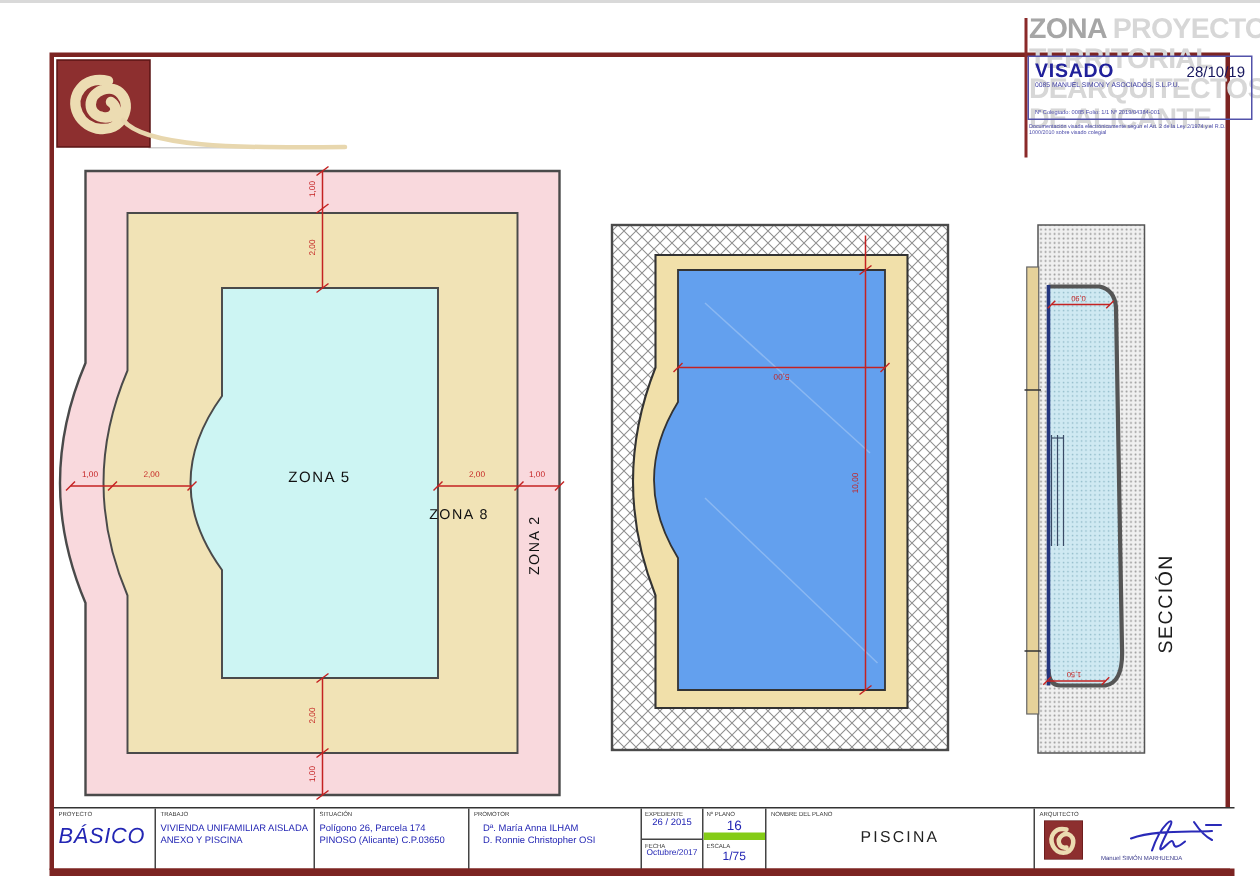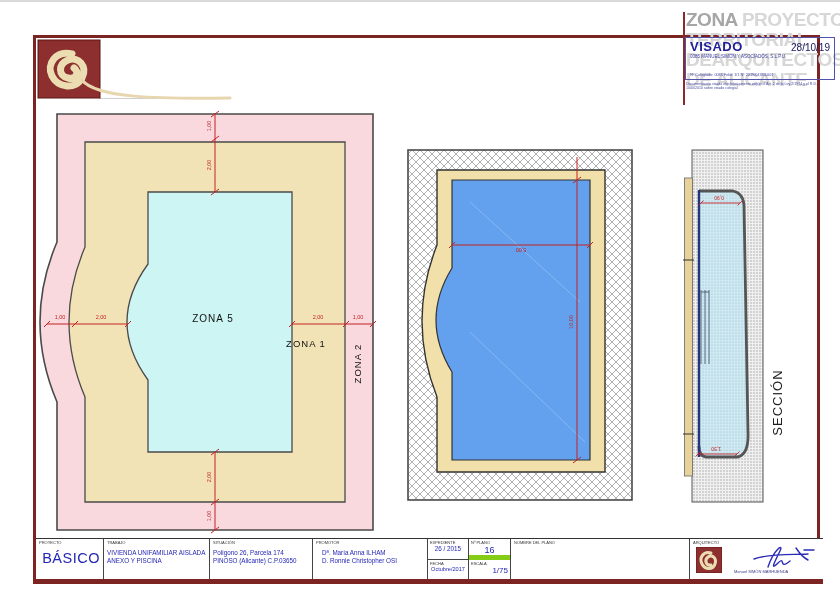--- a/index.html
+++ b/index.html
@@ -129,21 +129,21 @@
         <line x1="698.5" y1="203.5" x2="703.5" y2="198.5"></line>
         <line x1="737.5" y1="203.5" x2="742.5" y2="198.5"></line>
         <line x1="698" y1="452" x2="737" y2="452"></line>
         <line x1="695.5" y1="454.5" x2="700.5" y2="449.5"></line>
         <line x1="734.5" y1="454.5" x2="739.5" y2="449.5"></line>
       </g>
     </g>
   </svg>
 
   <div class="abs zone" style="left:173px;top:311px;width:80px;font-size:10px;">ZONA 5</div>
-  <div class="abs zone" style="left:276px;top:336px;width:60px;font-size:9.5px;">ZONA 1</div>
+  <div class="abs zone" style="left:276px;top:336px;width:60px;font-size:9.5px;">ZONA 8</div>
   <div class="abs zone rot90" style="left:317px;top:356px;width:80px;font-size:9.5px;">ZONA 2</div>
 
   <div class="abs dim rot90" style="left:199px;top:121px;width:20px;">1,00</div>
   <div class="abs dim rot90" style="left:199px;top:160px;width:20px;">2,00</div>
   <div class="abs dim rot90" style="left:199px;top:472px;width:20px;">2,00</div>
   <div class="abs dim rot90" style="left:199px;top:511px;width:20px;">1,00</div>
   <div class="abs dim" style="left:50px;top:312px;width:20px;">1,00</div>
   <div class="abs dim" style="left:91px;top:312px;width:20px;">2,00</div>
   <div class="abs dim" style="left:308px;top:312px;width:20px;">2,00</div>
   <div class="abs dim" style="left:348px;top:312px;width:20px;">1,00</div>
@@ -171,21 +171,21 @@
       <div class="stamp-small">0085 MANUEL SIMON Y ASOCIADOS, S.L.P.U.</div>
       <div class="stamp-tiny" style="margin-top:14px;">Nº Colegiado: 0085     Folio: 1/1     Nº 2019/04384-001</div>
     </div>
     <div class="abs stamp-legal" style="left:8px;top:72px;width:148px;">Documentación visada electrónicamente según el Art. 2 de la Ley 2/1974 y el R.D. 1000/2010 sobre visado colegial</div>
   </div>
 
   <div class="abs" id="titleblock">
 
     <div class="tb-cell" style="left:0;width:68px;">
       <span class="tb-header">PROYECTO</span>
-      <div class="tb-blue" style="font-size:14.5px;text-align:right;margin-top:5px;letter-spacing:0.5px;">BÁSICO</div>
+      <div class="tb-blue" style="font-size:14.5px;text-align:left;margin-top:5px;letter-spacing:0.5px;font-style:italic;">BÁSICO</div>
     </div>
 
     <div class="tb-cell" style="left:68px;width:106px;">
       <span class="tb-header">TRABAJO</span>
       <div class="tb-blue tb-val-lines">
         <div>VIVIENDA UNIFAMILIAR  AISLADA</div>
         <div>ANEXO Y PISCINA</div>
       </div>
     </div>
 
@@ -216,26 +216,27 @@
       </div>
     </div>
 
     <div class="tb-cell" style="left:433px;width:42px;padding:0;">
       <div class="tb-sub" style="top:0;height:21px;border-bottom:5px solid #84cc16;">
         <span class="tb-header">Nº PLANO</span>
         <div class="tb-blue" style="font-size:9px;text-align:center;">16</div>
       </div>
       <div class="tb-sub" style="top:21px;height:20px;">
         <span class="tb-header">ESCALA</span>
-        <div class="tb-blue" style="font-size:8px;text-align:right;">1/75</div>
+        <div class="tb-blue" style="font-size:8px;text-align:center;">1/75</div>
       </div>
     </div>
 
     <div class="tb-cell" style="left:475px;width:179px;">
       <span class="tb-header">NOMBRE DEL PLANO</span>
+      <div style="font-size:10.5px;color:#222;text-align:center;margin-top:7px;letter-spacing:1.5px;">PISCINA</div>
     </div>
 
     <div class="tb-cell" style="left:654px;width:133px;border-right:none;">
       <span class="tb-header">ARQUITECTO</span>
       <svg class="abs" style="left:6px;top:8px;" width="26" height="26">
         <rect x="0" y="0" width="26" height="26" fill="#8d2f2f" stroke="#5a1515" stroke-width="0.8"></rect>
         <path d="M15,6 C7,4 3,11 6,17 C9,23 17,23 19,17 C21,11 16,7 12,10 C8,13 10,19 15,18" fill="none" stroke="#ecdcb2" stroke-width="3" stroke-linecap="round"></path>
       </svg>
       <svg class="abs" style="left:44px;top:2px;" width="86" height="30">
         <path d="M34,26 C40,8 50,2 46,10 C40,22 36,30 44,22 C52,14 44,30 56,20 M20,18 C36,12 60,14 74,13 M62,7 C66,13 70,17 74,19 M70,9 L80,9" fill="none" stroke="#2a2ab8" stroke-width="1.4" stroke-linecap="round"></path>

